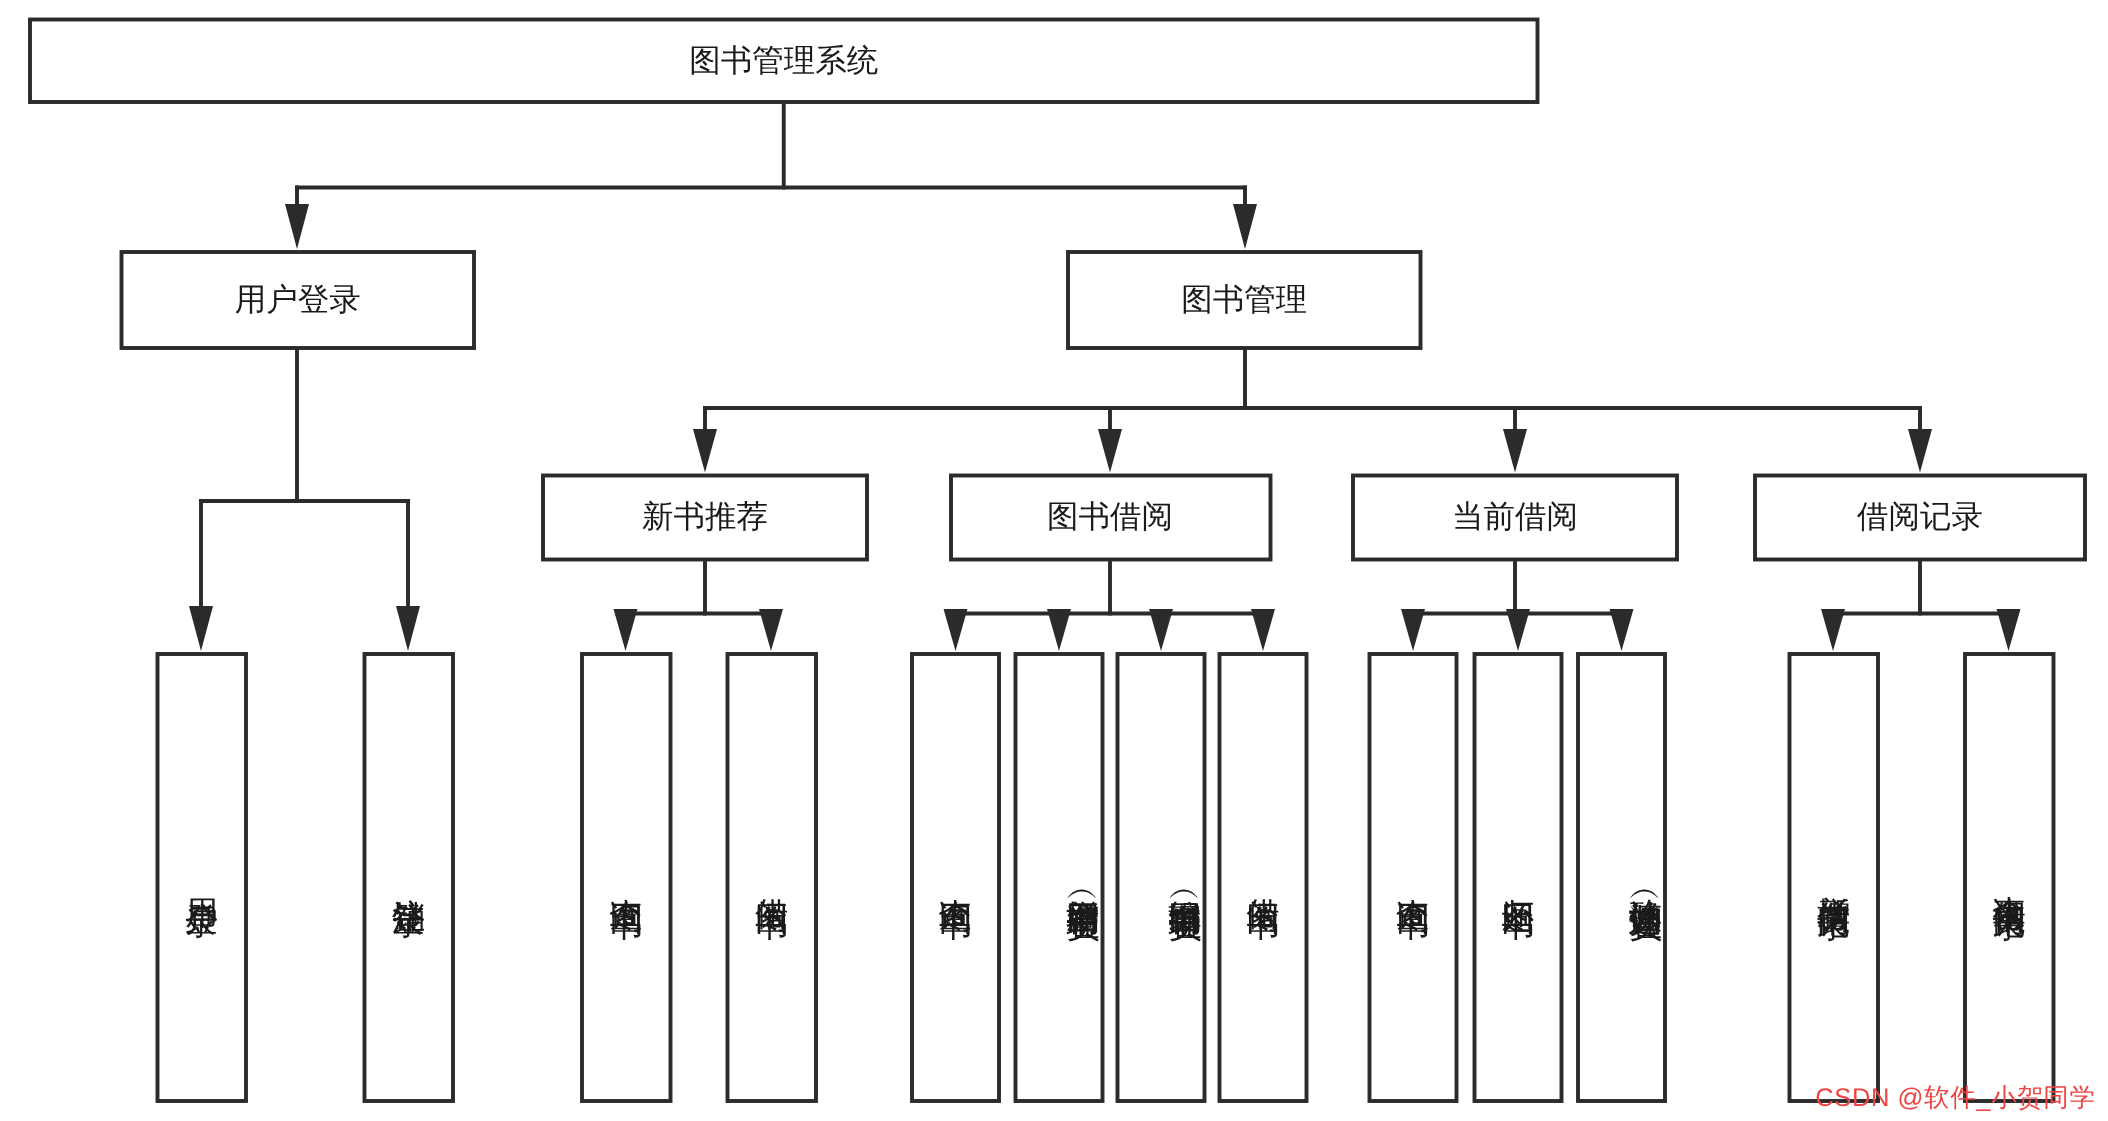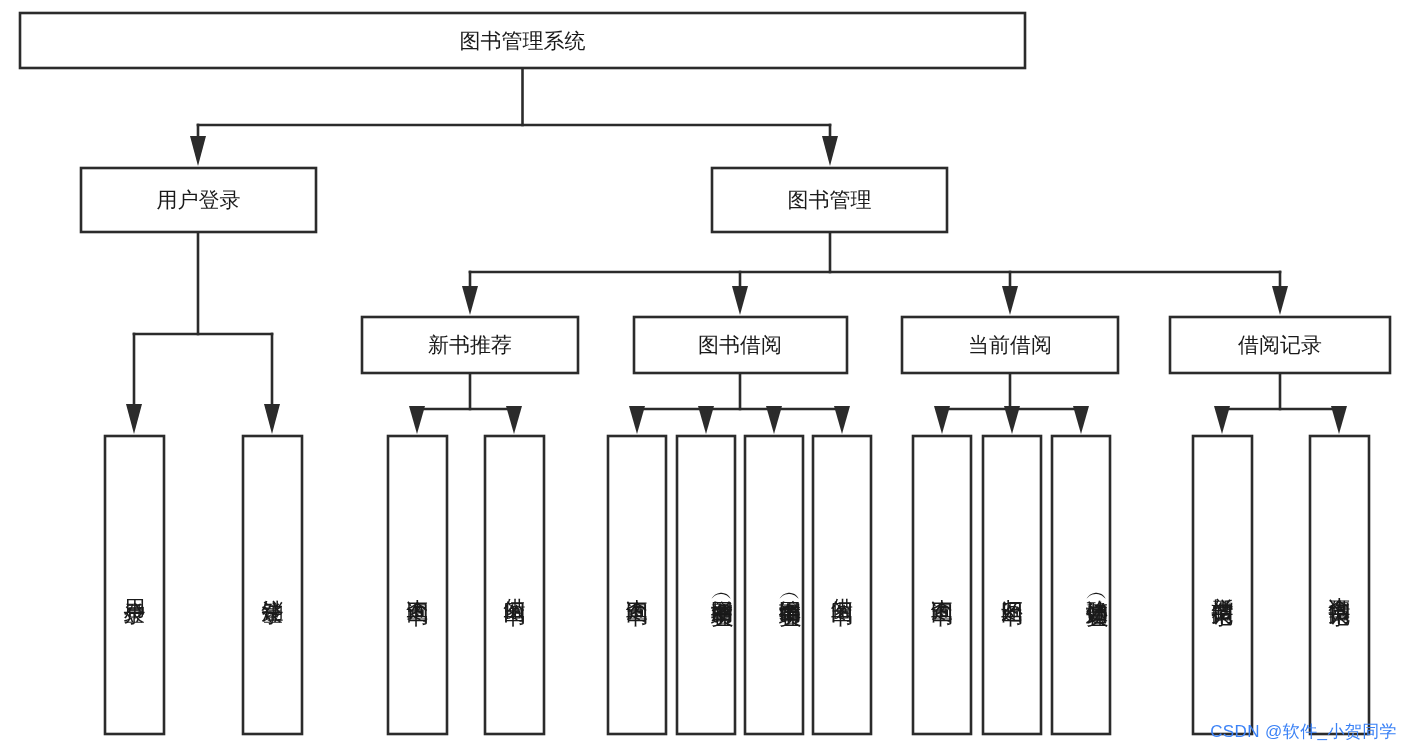--- a/index.html
+++ b/index.html
@@ -47,21 +47,21 @@
   .arrow-head {
     fill: #2b2b2b;
     stroke: none;
   }
   .watermark {
     position: absolute;
     right: 8px;
     bottom: 4px;
     font-family: "Liberation Sans", "DejaVu Sans", sans-serif;
     font-size: 17px;
-    color: #3b82f6;
+    color: #ef4444;
     letter-spacing: 0.4px;
     white-space: nowrap;
     user-select: none;
   }
 </style>
 </head>
 <body>
 
 <div id="diagram-root">
 

